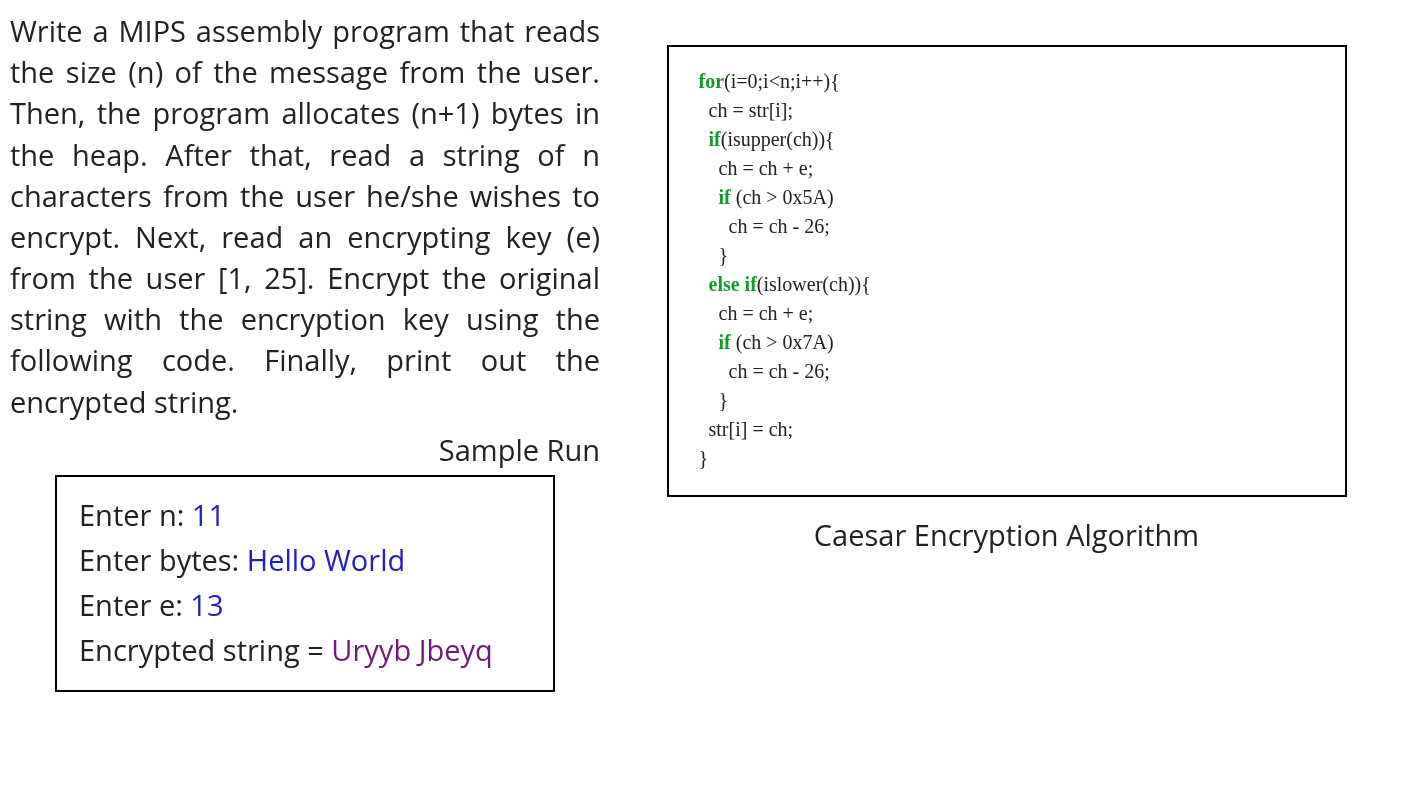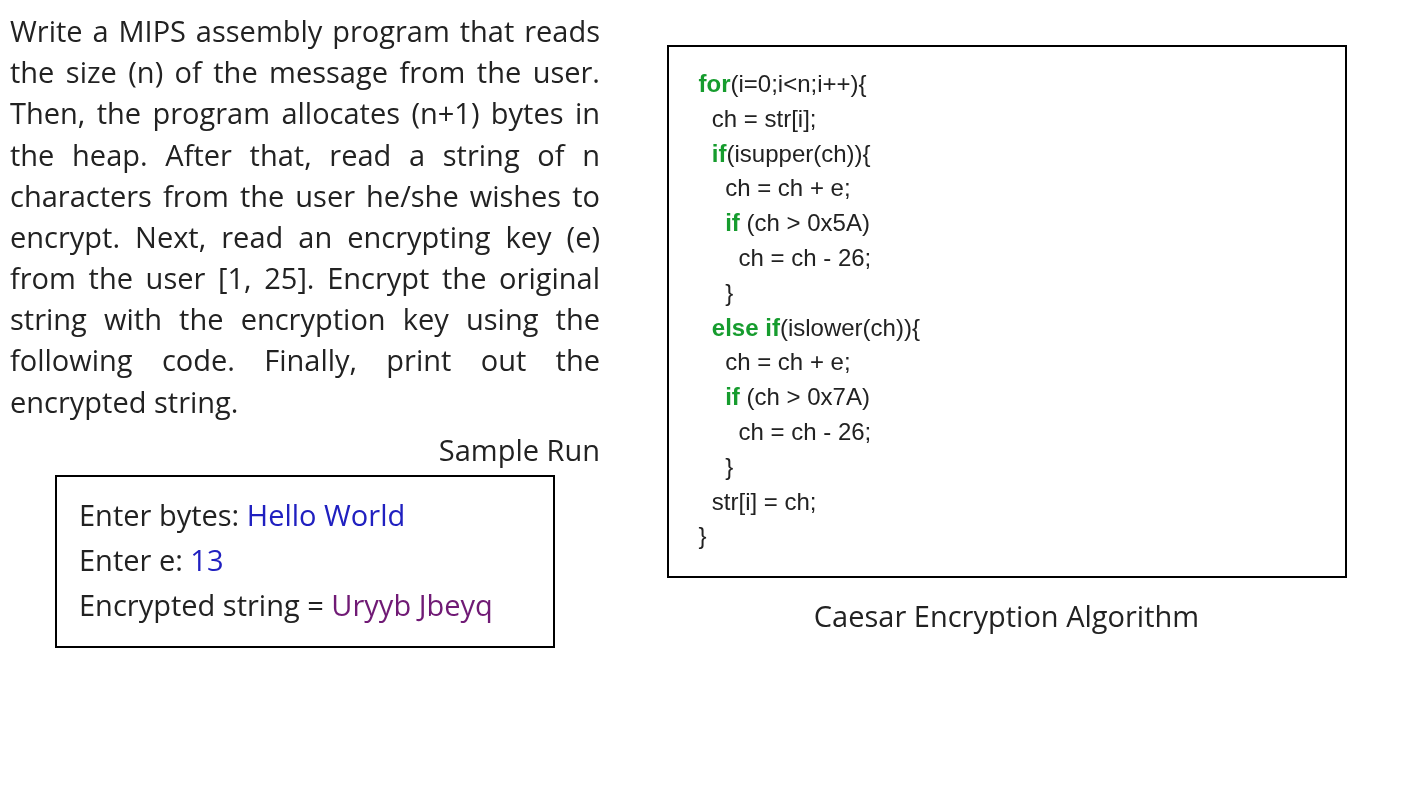--- a/index.html
+++ b/index.html
@@ -58,22 +58,22 @@
     .user-input {
       color: #2020c0;
     }
     .output {
       color: #701a75;
     }
     .code-box {
       border: 2px solid #000000;
       padding: 20px 26px 22px 30px;
       width: 680px;
-      font-family: Liberation Sans, sans-serif;
-      font-size: 24px;
+      font-family: Liberation Serif, serif;
+      font-size: 20px;
       line-height: 1.45;
       white-space: pre;
       color: #222222;
     }
     .code-box .kw {
       color: #169c2e;
       font-weight: bold;
     }
     .caption {
       font-size: 29px;
@@ -84,20 +84,21 @@
   </style>
 </head>
 <body>
 
 <div class="left-column">
   <div class="instructions">Write a MIPS assembly program that reads the size (n) of the message from the user.  Then, the program allocates (n+1) bytes in the heap.  After that, read a string of n characters from the user he/she wishes to encrypt.  Next, read an encrypting key (e) from the user [1, 25].  Encrypt the original string with the encryption key using the following code.  Finally, print out the encrypted string.</div>
 
   <div class="sample-run-title">Sample Run</div>
 
   <div class="sample-run-box">
+    <span class="line"><span>Enter n: </span><span class="user-input">11</span></span>
     <span class="line"><span>Enter bytes: </span><span class="user-input">Hello World</span></span>
     <span class="line"><span>Enter e: </span><span class="user-input">13</span></span>
     <span class="line"><span>Encrypted string = </span><span class="output">Uryyb Jbeyq</span></span>
   </div>
 </div>
 
 <div class="right-column">
   <div class="code-box"><span class="kw">for</span><span>(i=0;i&lt;n;i++){</span>
 <span>  ch = str[i];</span>
   <span class="kw">if</span><span>(isupper(ch)){</span>

